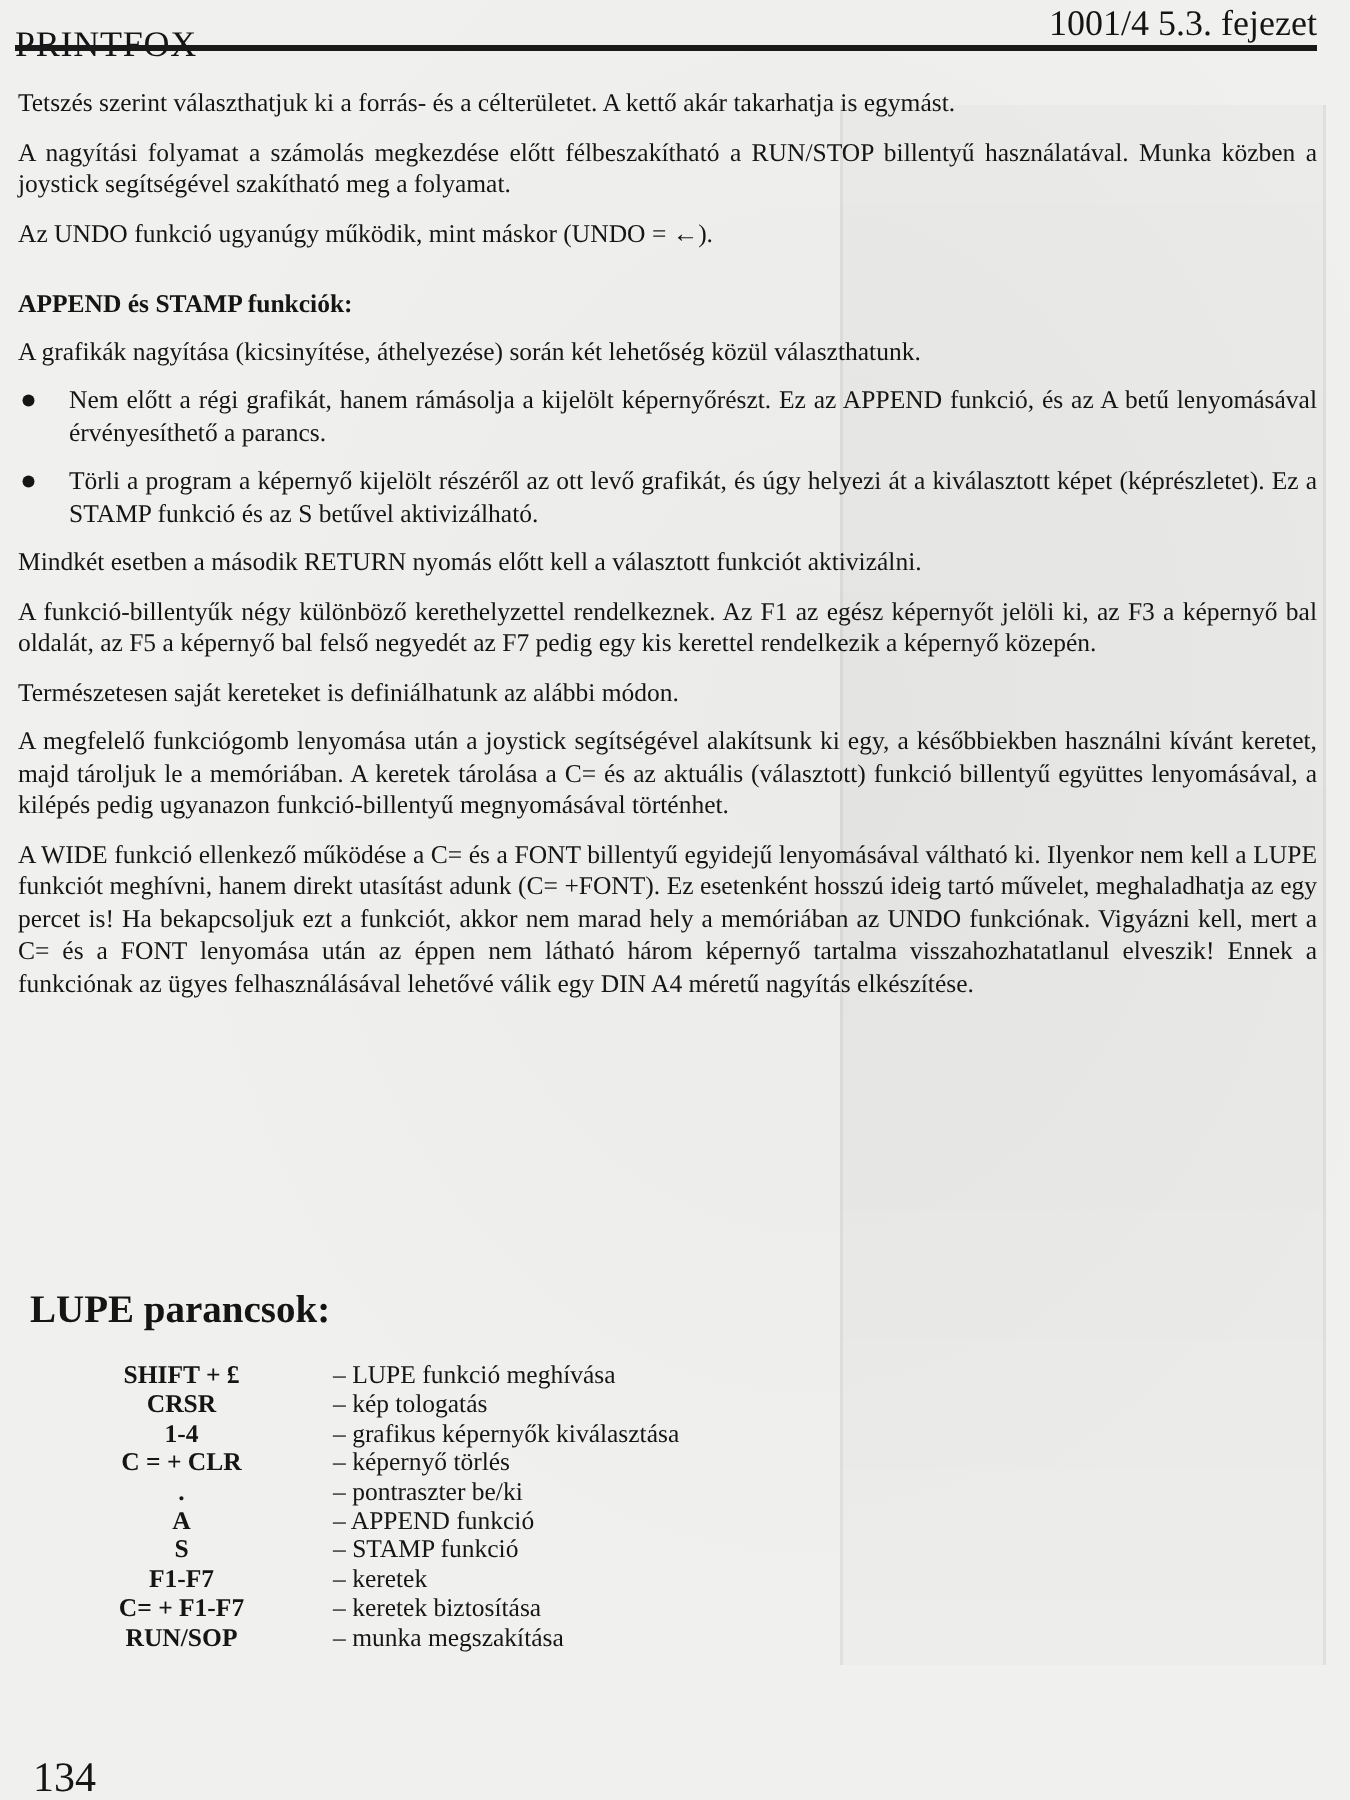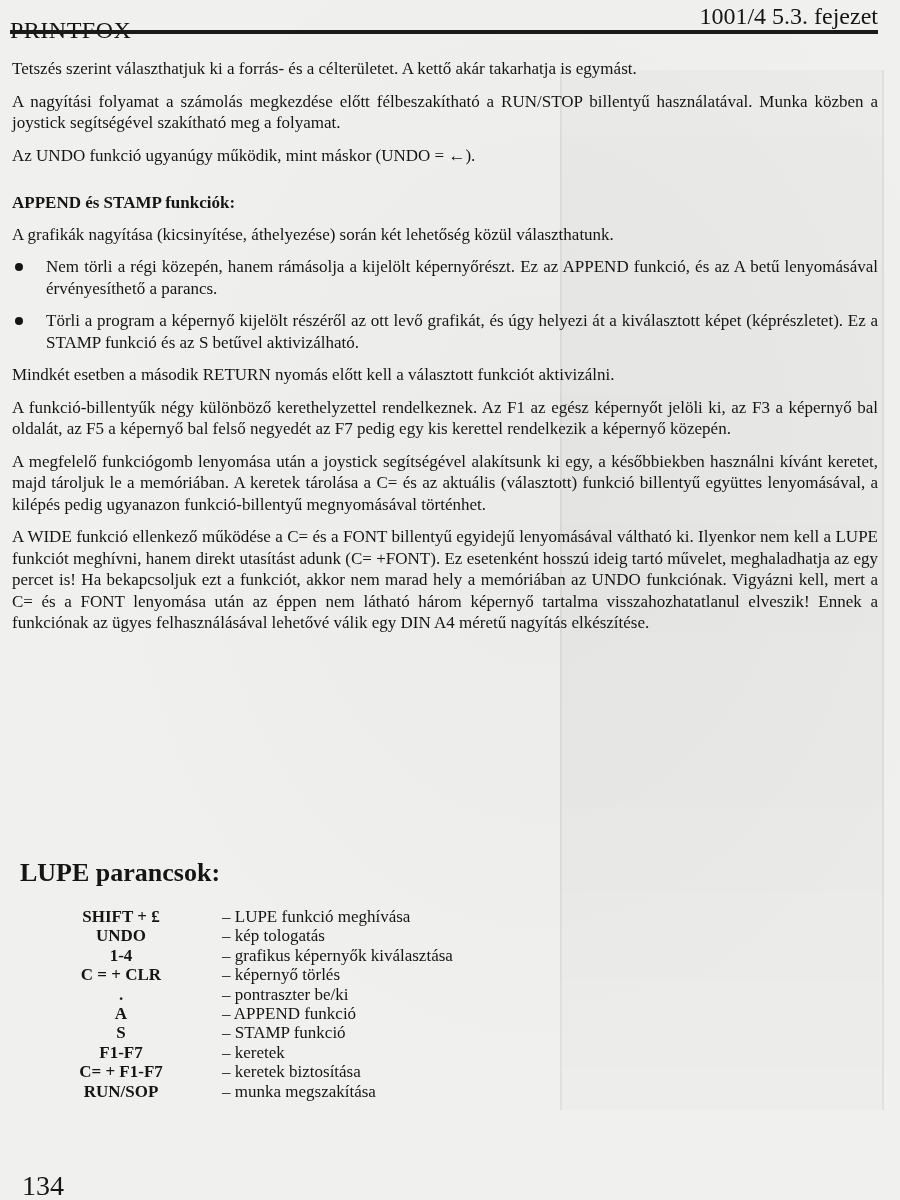--- a/index.html
+++ b/index.html
@@ -130,42 +130,43 @@
   <div class="content">
     <p class="para">Tetszés szerint választhatjuk ki a forrás- és a célterületet. A kettő akár takarhatja is egymást.</p>
     <p class="para">A nagyítási folyamat a számolás megkezdése előtt félbeszakítható a RUN/STOP billentyű használatával. Munka közben a joystick segítségével szakítható meg a folyamat.</p>
     <p class="para">Az UNDO funkció ugyanúgy működik, mint máskor (UNDO = ←).</p>
 
     <p class="para heading">APPEND és STAMP funkciók:</p>
     <p class="para">A grafikák nagyítása (kicsinyítése, áthelyezése) során két lehetőség közül választhatunk.</p>
 
     <div class="bullet">
       <span class="bullet-dot"></span>
-      <span>Nem törli a régi közepén, hanem rámásolja a kijelölt képernyőrészt. Ez az APPEND funkció, és az A betű lenyomásával érvényesíthető a parancs.</span>
+      <span>Nem előtt a régi grafikát, hanem rámásolja a kijelölt képernyőrészt. Ez az APPEND funkció, és az A betű lenyomásával érvényesíthető a parancs.</span>
     </div>
     <div class="bullet">
       <span class="bullet-dot"></span>
       <span>Törli a program a képernyő kijelölt részéről az ott levő grafikát, és úgy helyezi át a kiválasztott képet (képrészletet). Ez a STAMP funkció és az S betűvel aktivizálható.</span>
     </div>
 
     <p class="para">Mindkét esetben a második RETURN nyomás előtt kell a választott funkciót aktivizálni.</p>
     <p class="para">A funkció-billentyűk négy különböző kerethelyzettel rendelkeznek. Az F1 az egész képernyőt jelöli ki, az F3 a képernyő bal oldalát, az F5 a képernyő bal felső negyedét az F7 pedig egy kis kerettel rendelkezik a képernyő közepén.</p>
+    <p class="para">Természetesen saját kereteket is definiálhatunk az alábbi módon.</p>
     <p class="para">A megfelelő funkciógomb lenyomása után a joystick segítségével alakítsunk ki egy, a későbbiekben használni kívánt keretet, majd tároljuk le a memóriában. A keretek tárolása a C= és az aktuális (választott) funkció billentyű együttes lenyomásával, a kilépés pedig ugyanazon funkció-billentyű megnyomásával történhet.</p>
     <p class="para">A WIDE funkció ellenkező működése a C= és a FONT billentyű egyidejű lenyomásával váltható ki. Ilyenkor nem kell a LUPE funkciót meghívni, hanem direkt utasítást adunk (C= +FONT). Ez esetenként hosszú ideig tartó művelet, meghaladhatja az egy percet is! Ha bekapcsoljuk ezt a funkciót, akkor nem marad hely a memóriában az UNDO funkciónak. Vigyázni kell, mert a C= és a FONT lenyomása után az éppen nem látható három képernyő tartalma visszahozhatatlanul elveszik! Ennek a funkciónak az ügyes felhasználásával lehetővé válik egy DIN A4 méretű nagyítás elkészítése.</p>
   </div>
 
   <div class="lupe-title">LUPE parancsok:</div>
 
   <div class="cmd-table">
     <div class="cmd-row">
       <span class="cmd-key">SHIFT + £</span>
       <span class="cmd-desc">– LUPE funkció meghívása</span>
     </div>
     <div class="cmd-row">
-      <span class="cmd-key">UNDO</span>
+      <span class="cmd-key">CRSR</span>
       <span class="cmd-desc">– kép tologatás</span>
     </div>
     <div class="cmd-row">
       <span class="cmd-key">1-4</span>
       <span class="cmd-desc">– grafikus képernyők kiválasztása</span>
     </div>
     <div class="cmd-row">
       <span class="cmd-key">C = + CLR</span>
       <span class="cmd-desc">– képernyő törlés</span>
     </div>

